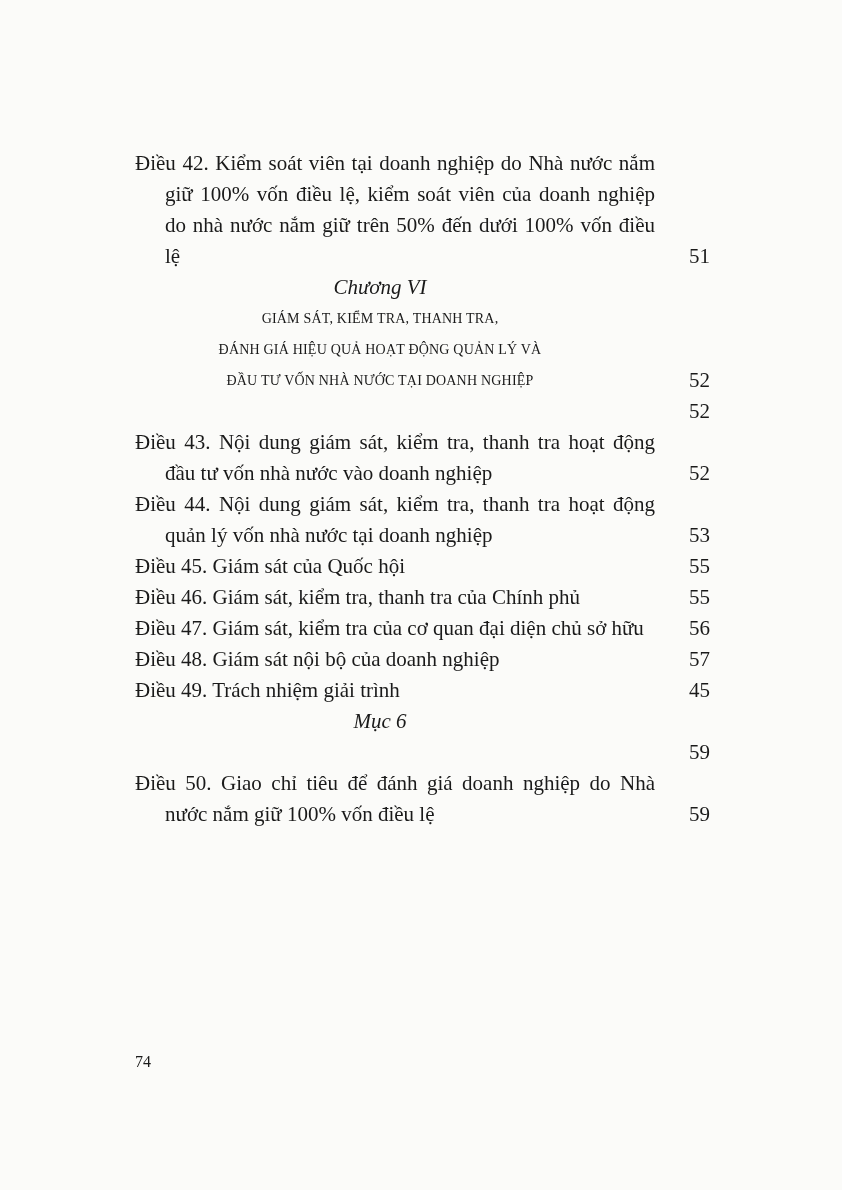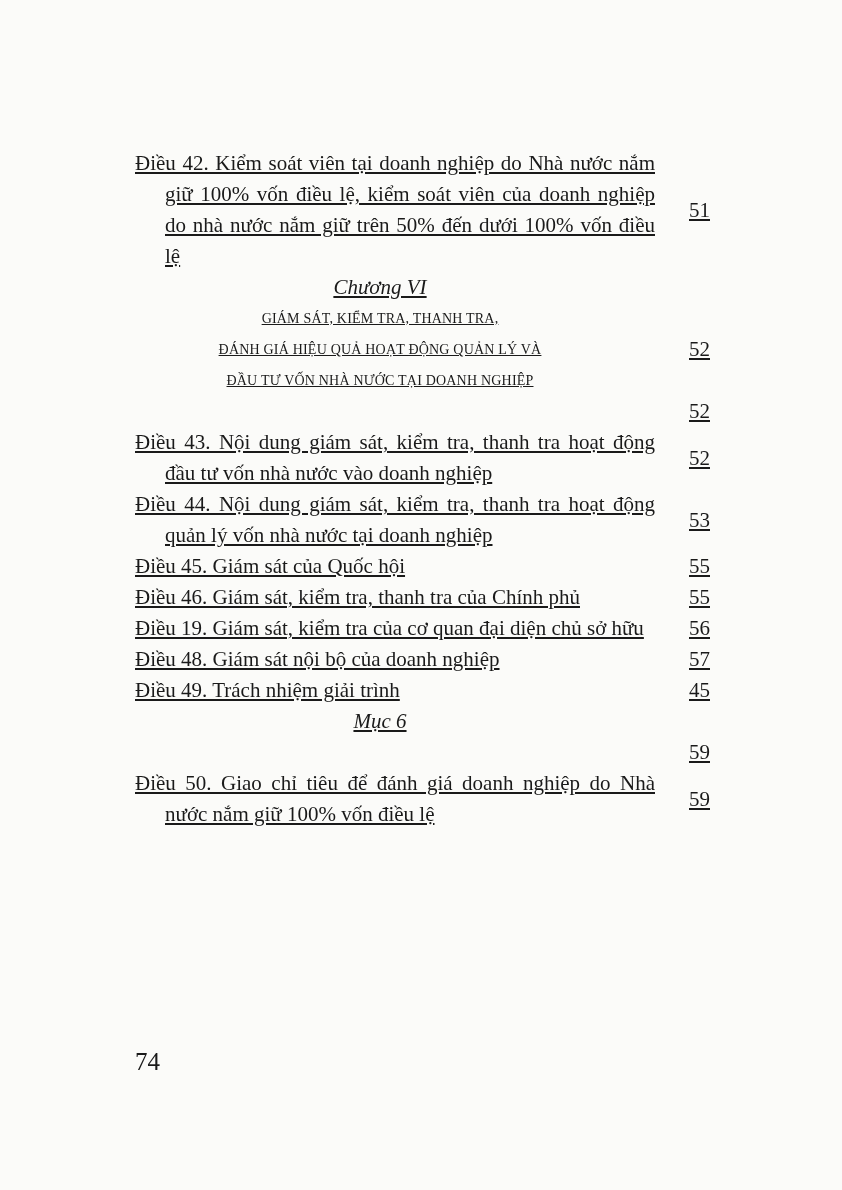--- a/index.html
+++ b/index.html
@@ -23,22 +23,21 @@
   .toc-content {
     position: absolute;
     left: 135px;
     top: 148px;
     width: 575px;
     font-size: 21px;
     line-height: 31px;
   }
   .toc-row {
     display: flex;
-    align-items: center;
-    text-decoration: underline;
+    align-items: flex-end;
   }
   .toc-text {
     width: 490px;
   }
   .toc-row.entry .toc-text {
     text-align: justify;
     padding-left: 30px;
     text-indent: -30px;
   }
   .toc-row.label .toc-text {
@@ -52,21 +51,21 @@
   }
   .toc-page {
     flex: 1;
     text-align: right;
     white-space: nowrap;
   }
   .page-footer {
     position: absolute;
     left: 135px;
     top: 1046px;
-    font-size: 25px;
+    font-size: 16px;
     line-height: 31px;
   }
 </style>
 </head>
 <body>
 
 <div class="scan-page">
   <div class="toc-content">
       <div class="toc-row entry">
         <div class="toc-text">Điều 42. Kiểm soát viên tại doanh nghiệp do Nhà nước nắm giữ 100% vốn điều lệ, kiểm soát viên của doanh nghiệp do nhà nước nắm giữ trên 50% đến dưới 100% vốn điều lệ</div>
@@ -93,21 +92,21 @@
       </div>
       <div class="toc-row entry">
         <div class="toc-text">Điều 45. Giám sát của Quốc hội</div>
         <div class="toc-page">55</div>
       </div>
       <div class="toc-row entry">
         <div class="toc-text">Điều 46. Giám sát, kiểm tra, thanh tra của Chính phủ</div>
         <div class="toc-page">55</div>
       </div>
       <div class="toc-row entry">
-        <div class="toc-text">Điều 19. Giám sát, kiểm tra của cơ quan đại diện chủ sở hữu</div>
+        <div class="toc-text">Điều 47. Giám sát, kiểm tra của cơ quan đại diện chủ sở hữu</div>
         <div class="toc-page">56</div>
       </div>
       <div class="toc-row entry">
         <div class="toc-text">Điều 48. Giám sát nội bộ của doanh nghiệp</div>
         <div class="toc-page">57</div>
       </div>
       <div class="toc-row entry">
         <div class="toc-text">Điều 49. Trách nhiệm giải trình</div>
         <div class="toc-page">45</div>
       </div>

